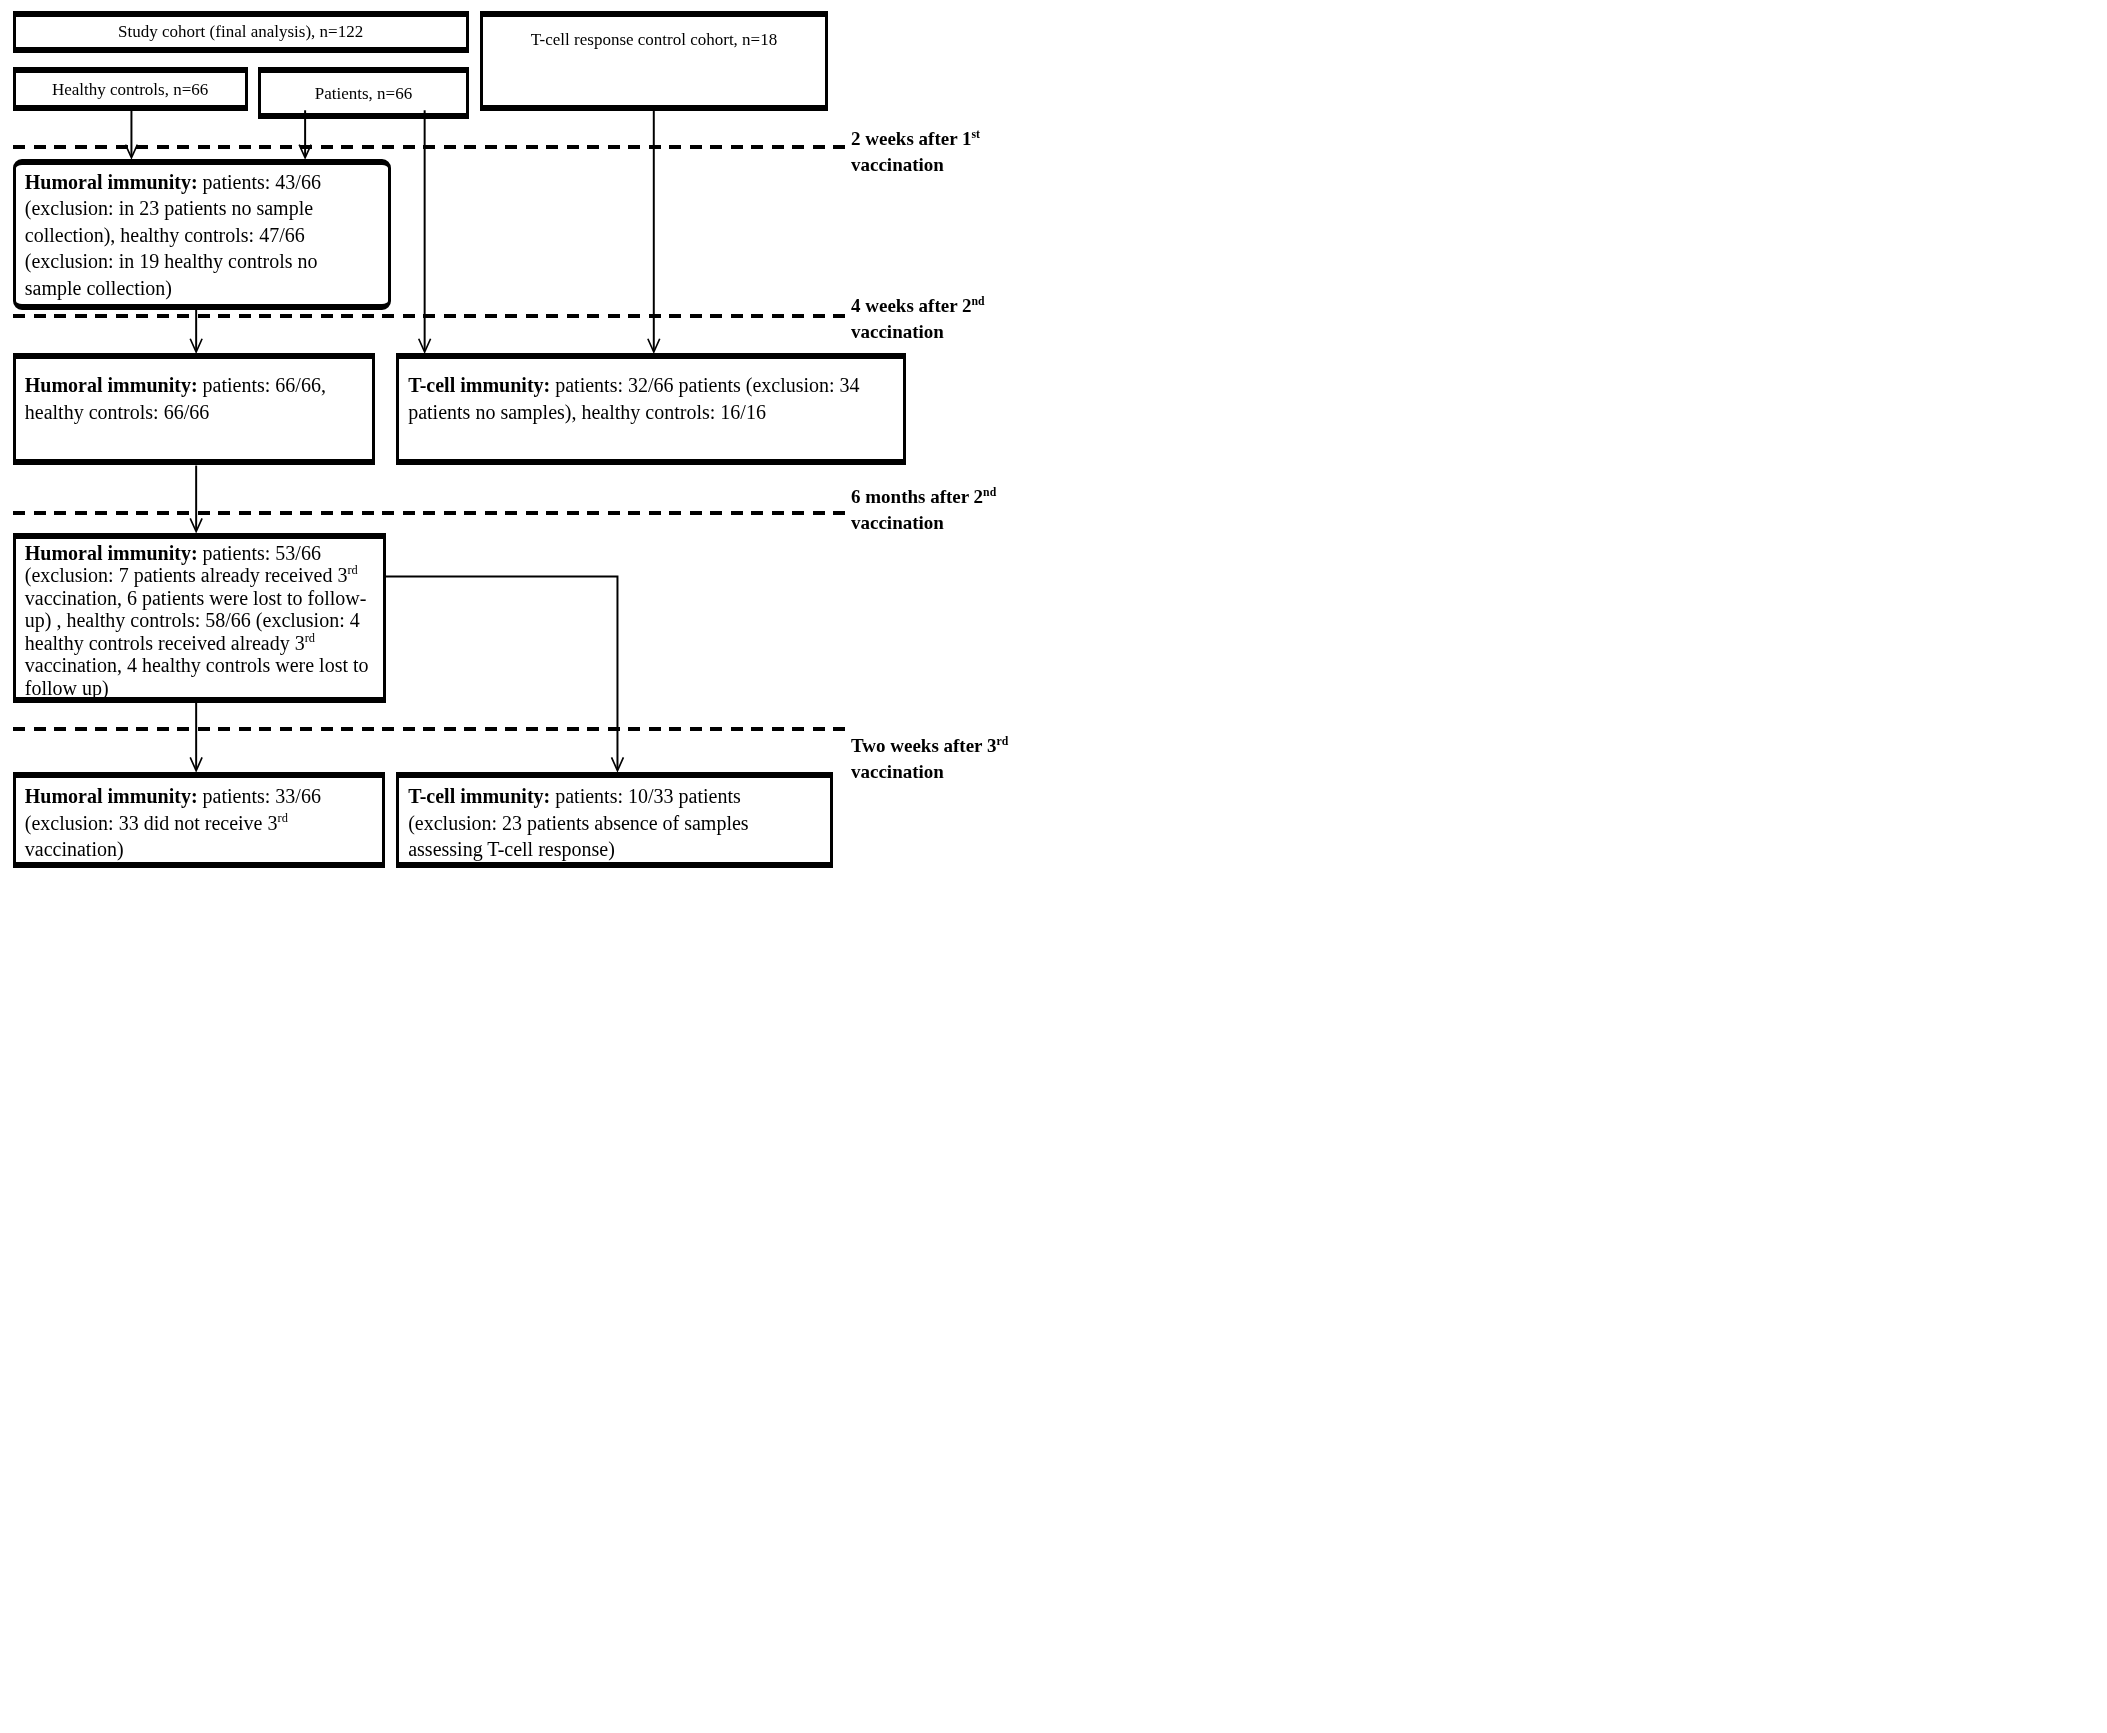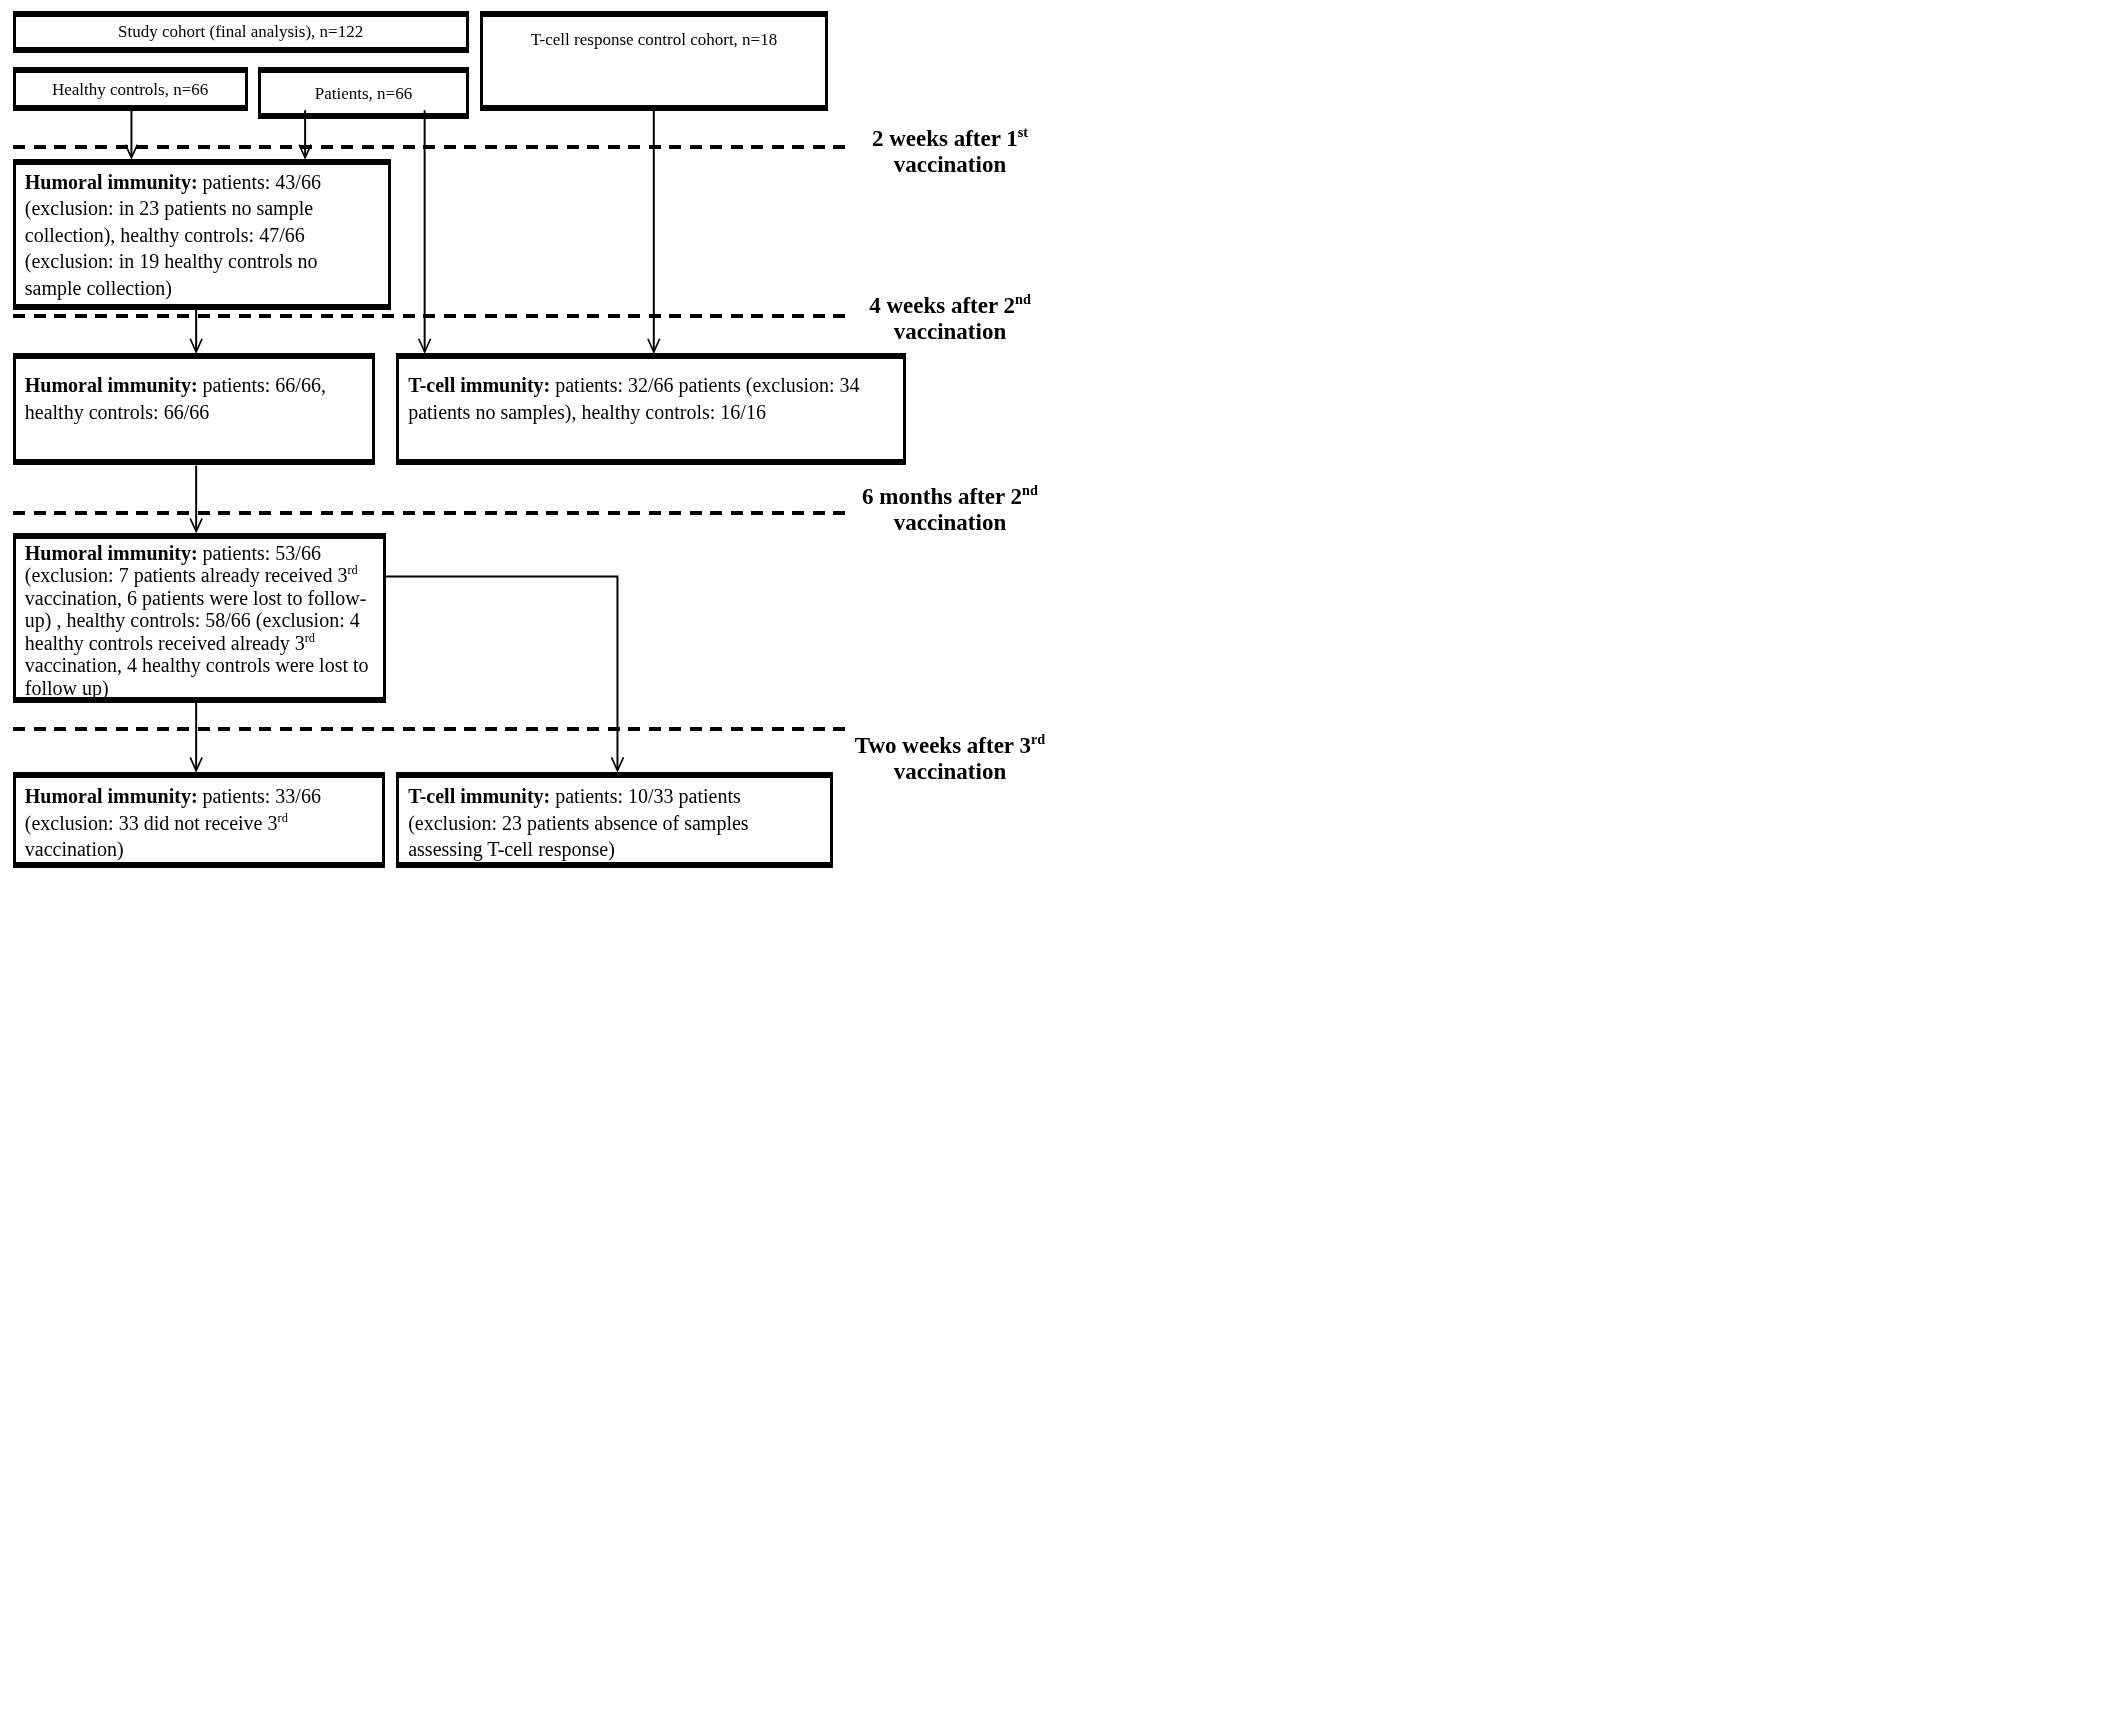--- a/index.html
+++ b/index.html
@@ -52,24 +52,24 @@
     position: absolute;
     left: 12.6px;
     width: 833px;
     height: 4px;
     background: repeating-linear-gradient(90deg, #000 0 12px, transparent 12px 20.5px);
   }
   .tlabel {
     position: absolute;
     left: 851px;
     width: 198px;
-    font-size: 23px;
+    font-size: 19px;
     line-height: 26.4px;
     font-weight: 700;
-    text-align: center;
+    text-align: left;
   }
   #connector-overlay {
     position: absolute;
     left: 0;
     top: 0;
     pointer-events: none;
   }
   #connector-overlay line, #connector-overlay path, #connector-overlay polyline {
     stroke: #000000;
     fill: none;
@@ -99,21 +99,21 @@
   <div class="dash" style="top:145px;"></div>
   <div class="dash" style="top:314px;"></div>
   <div class="dash" style="top:511px;"></div>
   <div class="dash" style="top:727px;"></div>
 
   <div class="tlabel" style="top:126px;">2 weeks after 1<sup>st</sup> vaccination</div>
   <div class="tlabel" style="top:293px;">4 weeks after 2<sup>nd</sup> vaccination</div>
   <div class="tlabel" style="top:484px;">6 months after 2<sup>nd</sup> vaccination</div>
   <div class="tlabel" style="top:733px;">Two weeks after 3<sup>rd</sup> vaccination</div>
 
-  <div class="box para" style="left:12.6px; top:159px; width:378px; height:151px;"><b>Humoral immunity:</b> patients: 43/66 (exclusion: in 23 patients no sample collection), healthy controls: 47/66 (exclusion: in 19 healthy controls no sample collection)</div>
+  <div class="box para" style="left:12.6px; top:159px; width:378px; height:151px;border-radius:9px;"><b>Humoral immunity:</b> patients: 43/66 (exclusion: in 23 patients no sample collection), healthy controls: 47/66 (exclusion: in 19 healthy controls no sample collection)</div>
 
   <div class="box para" style="left:12.6px; top:353px; width:362px; height:112px; padding-top:13.2px;"><b>Humoral immunity:</b> patients: 66/66, healthy controls: 66/66</div>
 
   <div class="box para" style="left:396px; top:353px; width:510px; height:112px; padding-top:13.2px;"><b>T-cell immunity:</b> patients: 32/66 patients (exclusion: 34 patients no samples), healthy controls: 16/16</div>
 
   <div class="box para" style="left:12.6px; top:533px; width:373px; height:170px; line-height:22.5px; padding-top:2.6px;"><b>Humoral immunity:</b> patients: 53/66 (exclusion: 7 patients already received 3<sup>rd</sup> vaccination, 6 patients were lost to follow-up) , healthy controls: 58/66 (exclusion: 4 healthy controls received already 3<sup>rd</sup> vaccination, 4 healthy controls were lost to follow up)</div>
 
   <div class="box para" style="left:12.6px; top:772px; width:372px; height:96px; padding-top:5.3px;"><b>Humoral immunity:</b> patients: 33/66 (exclusion: 33 did not receive 3<sup>rd</sup> vaccination)</div>
 
   <div class="box para" style="left:396px; top:772px; width:437px; height:96px; padding-top:5.3px;"><b>T-cell immunity:</b> patients: 10/33 patients (exclusion: 23 patients absence of samples assessing T-cell response)</div>

